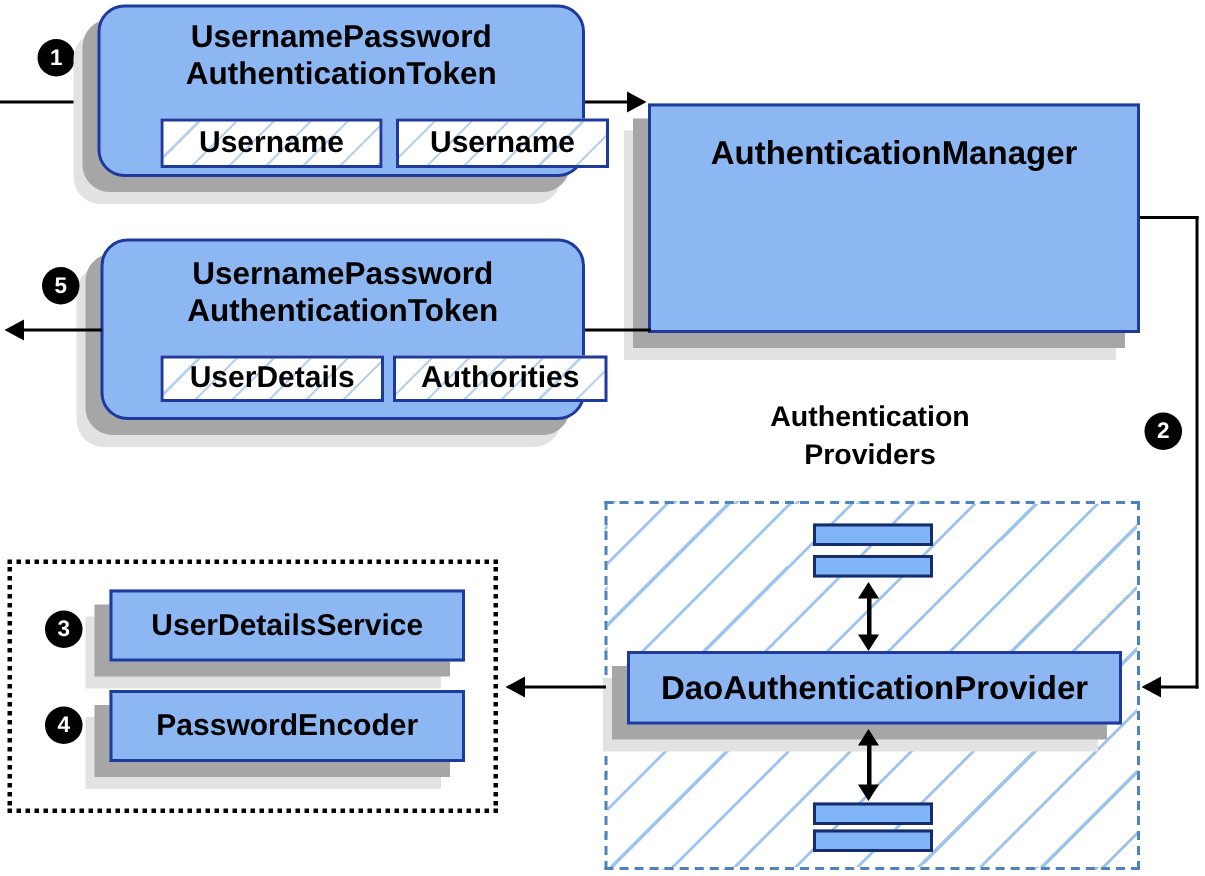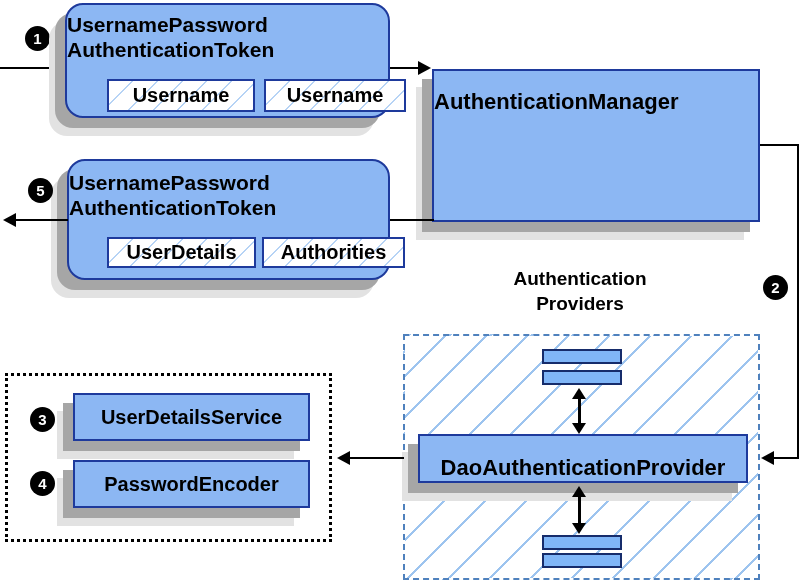--- a/index.html
+++ b/index.html
@@ -24,21 +24,21 @@
   }
   .region{
     position:absolute;box-sizing:border-box;
     border:2px dashed #4f81bd;
   }
   .dotted-group{
     position:absolute;box-sizing:border-box;
     border:3px dotted #000;background:transparent;
   }
   .node-title{
-    position:absolute;left:0;right:0;
+    position:absolute;left:0;right:0;text-align:center;
     font-weight:bold;line-height:26px;
   }
   .t21{font-size:21px;} .t22{font-size:22px;} .t20{font-size:20px;}
   .center-text{
     display:flex;align-items:center;justify-content:center;
     font-weight:bold;
   }
   .inner-box{
     position:absolute;box-sizing:border-box;
     border:2.5px solid #1e3a9c;
@@ -129,21 +129,21 @@
 
   <div class="region hatch-big" style="left:403px;top:334px;width:357px;height:246px;"></div>
 
   <div class="bar" style="left:542px;top:349px;"></div>
   <div class="bar" style="left:542px;top:370px;"></div>
 
   <div class="dline" style="left:578px;top:396px;height:30px;"></div>
   <div class="tri tri-up" style="left:572px;top:388px;"></div>
   <div class="tri tri-down" style="left:572px;top:423px;"></div>
 
-  <div class="node shadowed center-text t22" style="left:418px;top:434px;width:330px;height:49px;border-width:2px;align-items:flex-end;">
+  <div class="node shadowed center-text t22" style="left:418px;top:434px;width:330px;height:49px;border-width:2px;">
     <span>DaoAuthenticationProvider</span>
   </div>
 
   <div class="dline" style="left:578px;top:494px;height:32px;"></div>
   <div class="tri tri-up" style="left:572px;top:486px;"></div>
   <div class="tri tri-down" style="left:572px;top:523px;"></div>
 
   <div class="bar" style="left:542px;top:535px;"></div>
   <div class="bar" style="left:542px;top:553px;"></div>
 

